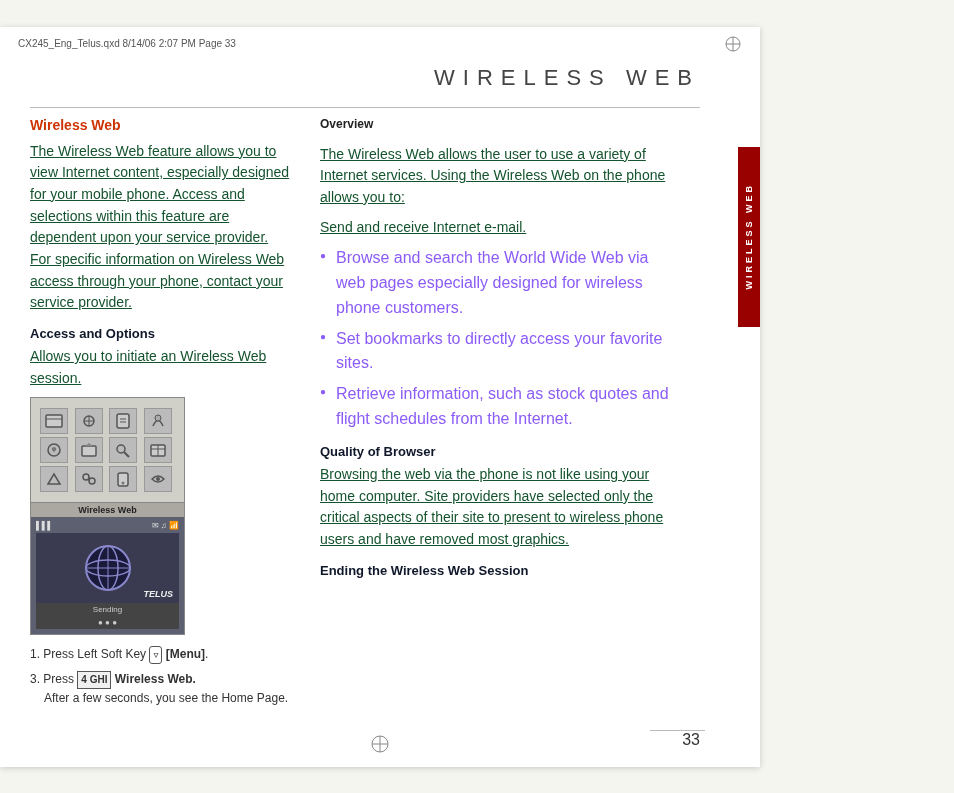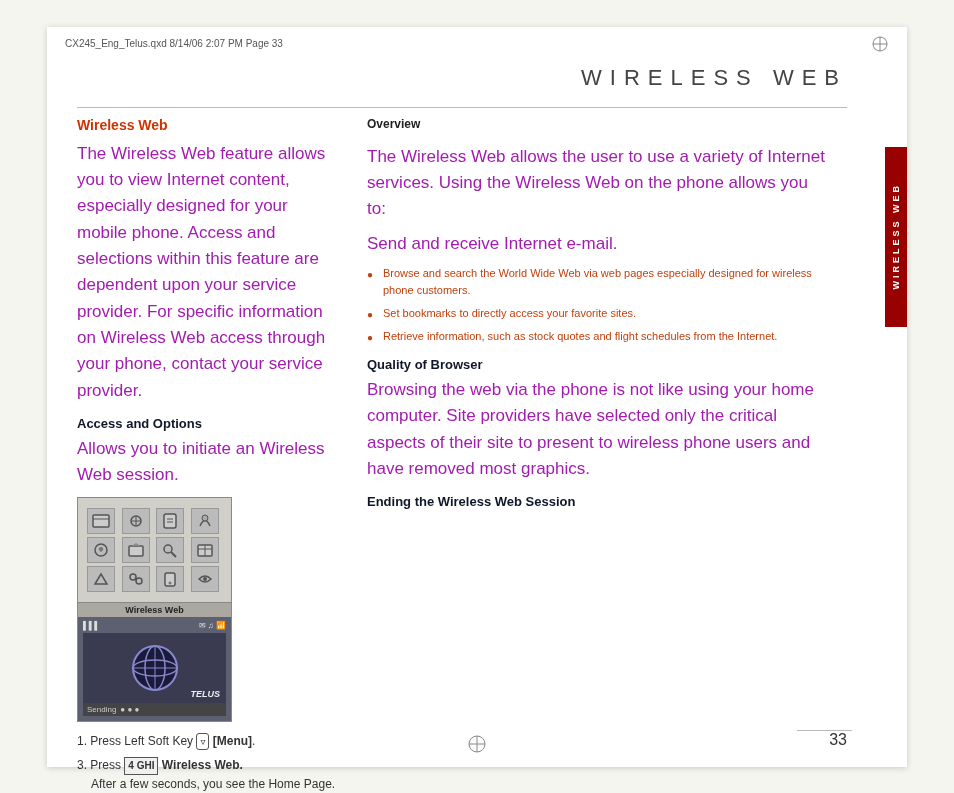--- a/index.html
+++ b/index.html
@@ -8,21 +8,21 @@
       width: 954px;
       height: 793px;
       background: #f5f5f0;
       font-family: Arial, Helvetica, sans-serif;
       font-size: 13px;
       color: #222;
       overflow: hidden;
     }
 
     .page-outer {
-      width: 954px;
+      width: 760px;
       height: 793px;
       background: #f5f5f0;
       position: relative;
       display: flex;
       justify-content: center;
       align-items: center;
     }
 
     
     .page {
@@ -107,24 +107,25 @@
 
     .section-subheading {
       font-size: 13px;
       font-weight: bold;
       color: #0f172a;
       margin-bottom: 5px;
       margin-top: 12px;
     }
 
     .body-text {
-      font-size: 17px;
+      font-size: 14px;
       line-height: 1.55;
-      color: #a21caf;
+      color: #14532d;
       margin-bottom: 8px;
+      text-decoration: underline;
     }
 
     
     .phone-screenshots {
       border: 1.5px solid #888;
       background: #e8e8e0;
       width: 155px;
       margin: 8px 0 10px 0;
       padding: 0;
       overflow: hidden;
@@ -204,40 +205,41 @@
     }
 
     .phone-sending-bar {
       background: #444;
       font-size: 8px;
       color: #ccc;
       padding: 2px 4px;
       display: flex;
       align-items: center;
       gap: 4px;
+      flex-direction: column;
     }
 
     
     .step-text {
       font-size: 12px;
       line-height: 1.55;
       color: #333;
     }
 
     
     .bullet-list {
       margin: 4px 0 8px 0;
       padding: 0;
       list-style: none;
     }
 
     .bullet-list li {
-      font-size: 11px;
+      font-size: 16px;
       line-height: 1.55;
-      color: #c2410c;
+      color: #8b5cf6;
       margin-bottom: 6px;
       padding-left: 16px;
       position: relative;
     }
 
     .bullet-list li::before {
       content: '●';
       position: absolute;
       left: 0;
       font-size: 10px;

